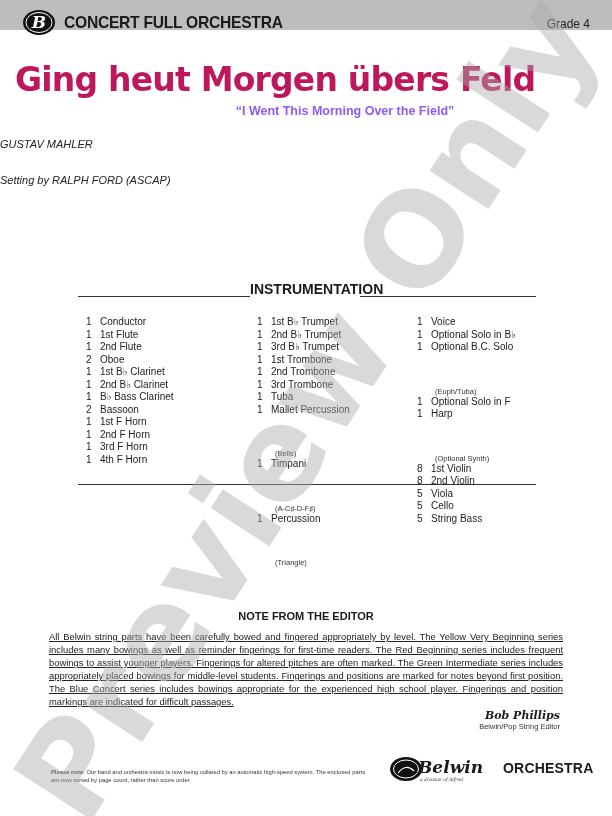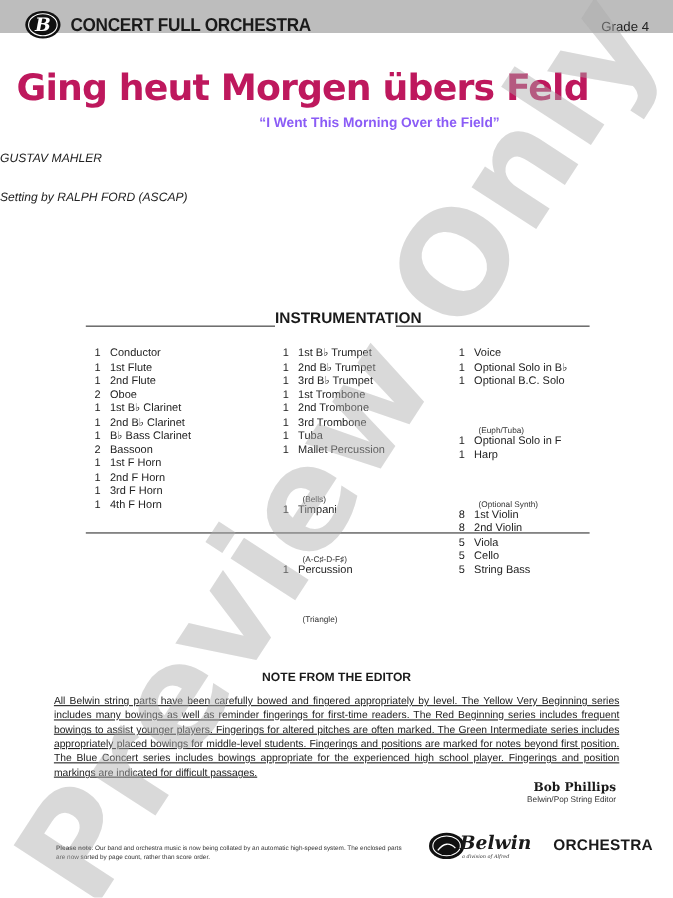--- a/index.html
+++ b/index.html
@@ -60,21 +60,21 @@
   .note-heading {
     position: absolute; left: 0; width: 612px; top: 610px; text-align: center;
     font-weight: bold; font-size: 11px; color: #1a1a1a;
   }
   .note-body {
     position: absolute; left: 49px; width: 514px; top: 630px;
     font-size: 9.4px; line-height: 13px; text-align: justify; color: #222; text-decoration: underline;
   }
   .signature {
     position: absolute; right: 52px; top: 709px;
-    font-family: "DejaVu Serif", serif; font-weight: bold;
+    font-family: "DejaVu Serif", serif; font-style: italic; font-weight: bold;
     font-size: 11px; color: #1a1a1a;
   }
   .signature-title {
     position: absolute; right: 52px; top: 722px; font-size: 7.5px; color: #333;
   }
   .footer-note {
     position: absolute; left: 51px; top: 768px; width: 320px;
     font-size: 5.8px; line-height: 8px; color: #333;
   }
   .footer-note b { font-weight: bold; }

